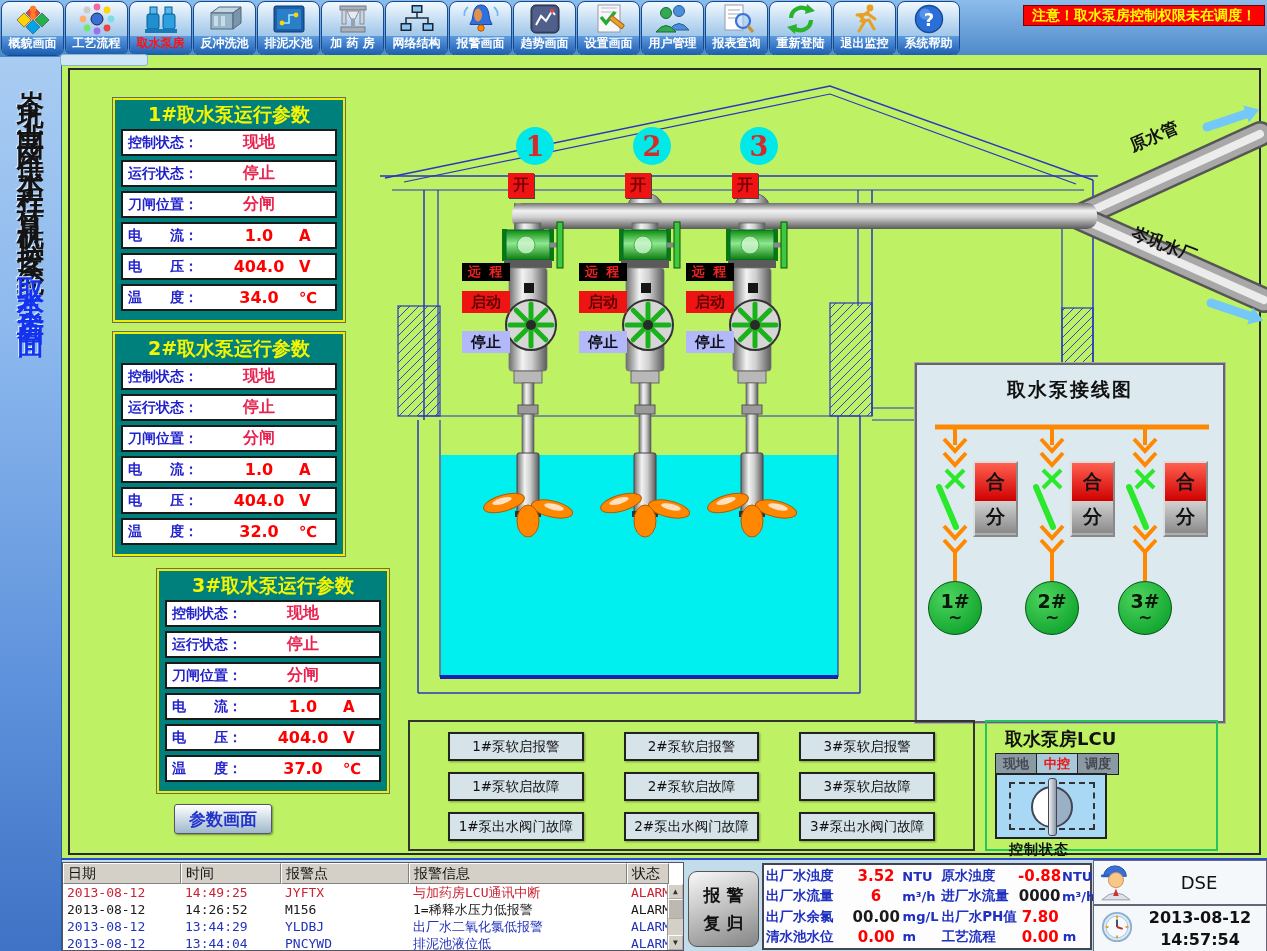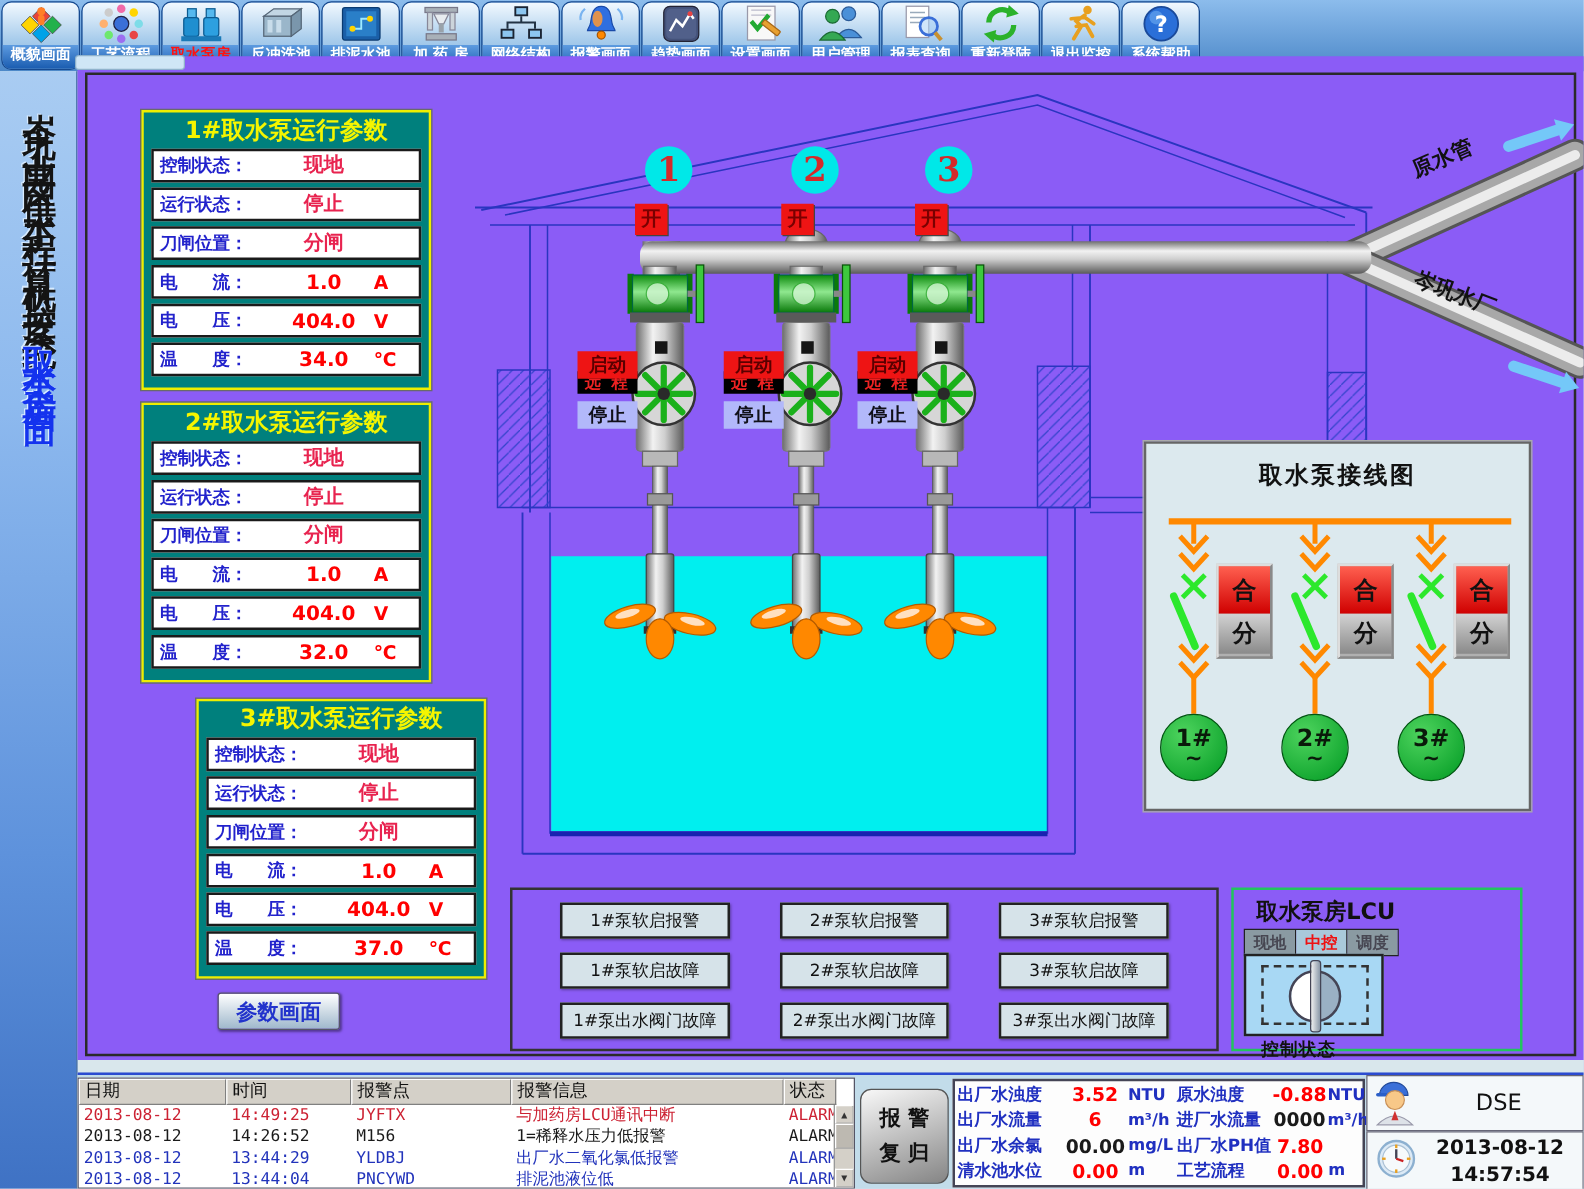--- a/index.html
+++ b/index.html
@@ -25,21 +25,21 @@
   
   #sidebar { position:absolute; left:0; top:57px; width:62px; height:894px;
              background:linear-gradient(180deg,#aflight,#fff); background:linear-gradient(180deg,#a9ccf2 0%,#8db9ee 30%,#5e92dc 70%,#3f72c4 100%);
              border-right:1px solid #2a5a9a; display:flex; justify-content:center; }
   #side-text { writing-mode:vertical-rl; text-orientation:upright; padding-top:12px;
                font-size:27px; font-weight:bold; letter-spacing:11px; line-height:62px; }
   #side-text .blk { color:#141414; text-shadow:-1px -1px 0 #d9ecff; }
   #side-text .blu { color:#1433ee; text-shadow:-1px -1px 0 #d9ecff; }
 
   
-  #main { position:absolute; left:62px; top:45px; width:1205px; height:803px; background:#8b5cf6;padding-left:44px; }
+  #main { position:absolute; left:62px; top:55px; width:1205px; height:803px; background:#bef264;padding-left:44px; }
   #frame { position:absolute; left:6px; top:13px; right:6px; bottom:3px; border:2px solid #2a2a2a; }
   #main-tab { position:absolute; left:-2px; top:-1px; width:88px; height:12px; background:#cfe6f6;
               border:1px solid #8fb2cc; border-radius:3px; }
 
   
   .panel { position:absolute; left:51px; width:232px; height:224px; background:#00807d;
            border:2px solid #eeee00; outline:1px solid #6a6a6a; }
   .panel-title { height:29px; line-height:29px; text-align:center; color:#f5f500;
                  font-size:19px; font-weight:bold; white-space:nowrap; }
   .prow { height:27px; margin:0 6px 4px 6px; background:#fff; border:2px solid #1a1a1a;
@@ -56,27 +56,27 @@
 
   
   #schematic { position:absolute; left:300px; top:20px; width:905px; height:650px; }
   #schematic svg { position:absolute; left:0; top:0; }
   .ov { position:absolute; display:flex; align-items:center; justify-content:center;
         font-weight:bold; white-space:nowrap; }
   .num-circle { width:38px; height:38px; border-radius:50%; background:#00e8e8;
                 color:#d42a2a; font-family:"DejaVu Serif","Liberation Serif",serif; font-size:27px; }
   .gate-box { width:26px; height:25px; background:#ee1414; color:#7a0000; font-size:16px;
               box-shadow:1px 1px 0 #444; }
-  .lbl-remote { width:48px; height:18px; background:#000; color:#ee2222; font-size:13px; letter-spacing:2px;margin-top:44px; }
+  .lbl-remote { width:48px; height:18px; background:#000; color:#ee2222; font-size:13px; letter-spacing:2px; }
   .lbl-start  { width:48px; height:22px; background:#ee1414; color:#5a0000; font-size:15px; cursor:pointer; }
   .lbl-stop   { width:48px; height:22px; background:#b2b8fa; color:#101018; font-size:15px; cursor:pointer; }
   .pipe-label { font-size:17px; color:#111; font-weight:bold; }
 
   
-  #wiring { position:absolute; left:853px; top:308px; width:310px; height:296px;
+  #wiring { position:absolute; left:853px; top:308px; width:310px; height:360px;
             background:#dce9ee; border:2px solid #666; outline:1px solid #aaa; }
   #wiring-title { position:absolute; left:0; top:12px; width:100%; text-align:center;
                   font-size:19px; color:#111; letter-spacing:2px; font-weight:bold; }
   .hf-btn { position:absolute; width:45px; height:76px; border:2px outset #ddd; background:#b0b0b0; cursor:pointer; }
   .hf-top { height:38px; background:linear-gradient(#ff6050,#cf0000); color:#111; font-size:19px; font-weight:bold;
             display:flex; align-items:center; justify-content:center; }
   .hf-bot { height:32px; background:linear-gradient(#d2d2d2,#8a8a8a); color:#111; font-size:19px; font-weight:bold;
             display:flex; align-items:center; justify-content:center; }
   .motor { position:absolute; width:54px; height:54px; border-radius:50%;
            background:radial-gradient(circle at 35% 30%,#4ed45e,#009922); border:1px solid #005511;
@@ -331,20 +331,21 @@
           <div class="tb-icon">
             <svg viewBox="0 0 40 34">
               <circle cx="20" cy="17" r="13.5" fill="#2a6fd8" stroke="#1a4a9a" stroke-width="1.5"></circle>
               <circle cx="16" cy="12" r="5.5" fill="#6aa8f0" opacity=".65"></circle>
               <text x="20" y="23.5" text-anchor="middle" font-size="18" font-weight="bold" fill="#fff" font-family="DejaVu Sans,sans-serif">?</text>
             </svg>
           </div>
           <div class="tb-label">系统帮助</div>
         </div>
       </div>
+    <div id="warning">注意！取水泵房控制权限未在调度！</div>
   </div>
 
   <div id="sidebar">
     <div id="side-text">
       <span class="blk">岑巩工业园区供水工程计算机监控系统</span><span class="blu">取水泵房画面</span>
     </div>
   </div>
 
   <div id="main">
     <div id="main-tab"></div>

